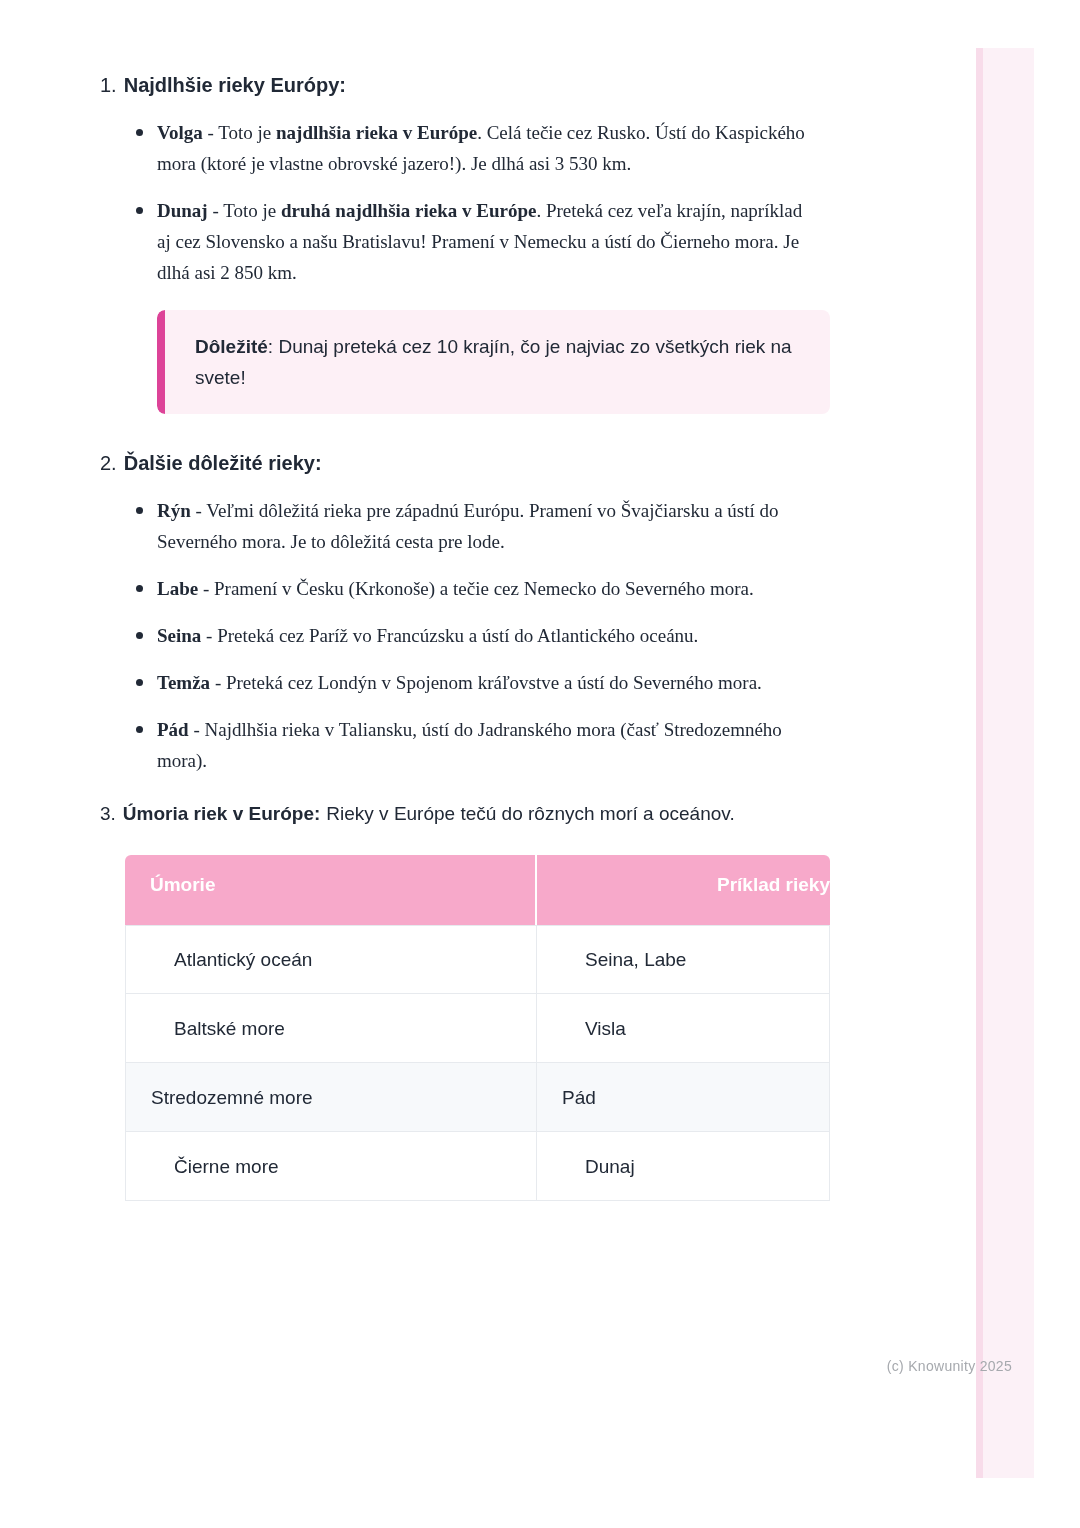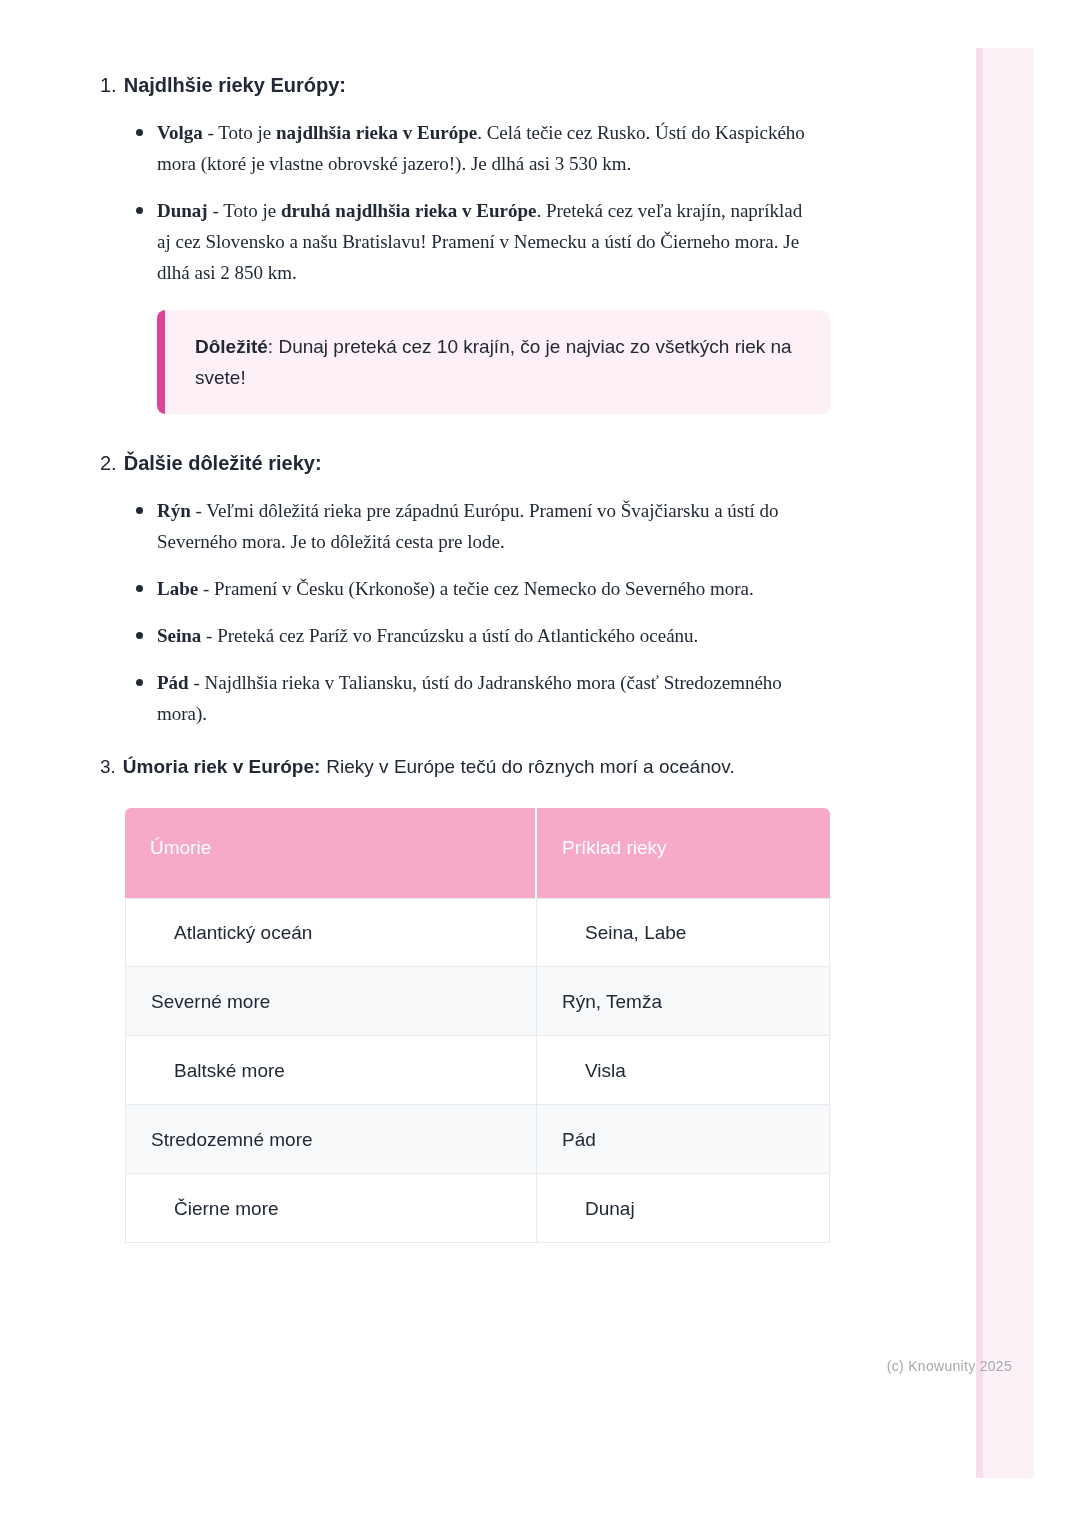--- a/index.html
+++ b/index.html
@@ -55,26 +55,26 @@
   .callout-bar{
     position:absolute;left:0;top:0;bottom:0;width:8px;
     background:var(--accent-pink);
     border-radius:8px 0 0 8px;
   }
   .tablewrap{margin:26px 0 0 25px;width:705px;}
   table{border-collapse:separate;border-spacing:0;width:705px;table-layout:fixed;}
   col.c1{width:412px;}
   col.c2{width:293px;}
   th{
-    background:var(--table-header-bg);color:#ffffff;font-weight:400;
-    text-align:left;height:90px;padding:0 0 12px 25px;font-size:19px;
+    background:var(--table-header-bg);color:#ffffff;font-weight:700;
+    text-align:left;height:70px;padding:0 0 12px 25px;font-size:19px;
     vertical-align:middle;
   }
   th:first-child{border-radius:6px 0 0 0;border-right:2px solid #ffffff;}
-  th:last-child{border-radius:0 6px 0 0;}
+  th:last-child{border-radius:0 6px 0 0;text-align:right;}
   td{
     height:69px;padding:0 0 0 25px;vertical-align:middle;
     border-bottom:1px solid var(--border);font-size:19px;
   }
   td:first-child{border-left:1px solid var(--border);border-right:1px solid var(--border);}
   td:last-child{border-right:1px solid var(--border);}
   tbody tr:first-child td{border-top:1px solid var(--border);}
   tbody tr.alt td{background:var(--row-alt-bg);}
   tbody tr:not(.alt) td{background:#ffffff;padding-left:48px;}
   .watermark{
@@ -105,20 +105,21 @@
   </div>
 
   <div class="sec sec2">
     <span class="num">2.</span><span class="sec-title">Ďalšie dôležité rieky:</span>
   </div>
 
   <ul class="bullets">
       <li><span class="dot"></span><span><span class="b">Rýn</span><span> - Veľmi dôležitá rieka pre západnú Európu. Pramení vo Švajčiarsku a ústí do Severného mora. Je to dôležitá cesta pre lode.</span></span></li>
       <li><span class="dot"></span><span><span class="b">Labe</span><span> - Pramení v Česku (Krkonoše) a tečie cez Nemecko do Severného mora.</span></span></li>
       <li><span class="dot"></span><span><span class="b">Seina</span><span> - Preteká cez Paríž vo Francúzsku a ústí do Atlantického oceánu.</span></span></li>
+      <li><span class="dot"></span><span><span class="b">Temža</span><span> - Preteká cez Londýn v Spojenom kráľovstve a ústí do Severného mora.</span></span></li>
       <li><span class="dot"></span><span><span class="b">Pád</span><span> - Najdlhšia rieka v Taliansku, ústí do Jadranského mora (časť Stredozemného mora).</span></span></li>
     </ul>
 
   <div class="sec sec3">
     <span class="num">3.</span><span class="sec-title">Úmoria riek v Európe:</span><span class="sec-trailing">Rieky v Európe tečú do rôznych morí a oceánov.</span>
   </div>
 
   <div class="tablewrap">
     <table>
       <colgroup>
@@ -129,24 +130,20 @@
         <tr>
           <th>Úmorie</th>
           <th>Príklad rieky</th>
         </tr>
       </thead>
       <tbody>
           <tr>
             <td>Atlantický oceán</td>
             <td>Seina, Labe</td>
           </tr>
-          <tr class="alt">
-            <td>Severné more</td>
-            <td>Rýn, Temža</td>
-          </tr>
           <tr>
             <td>Baltské more</td>
             <td>Visla</td>
           </tr>
           <tr class="alt">
             <td>Stredozemné more</td>
             <td>Pád</td>
           </tr>
           <tr>
             <td>Čierne more</td>

